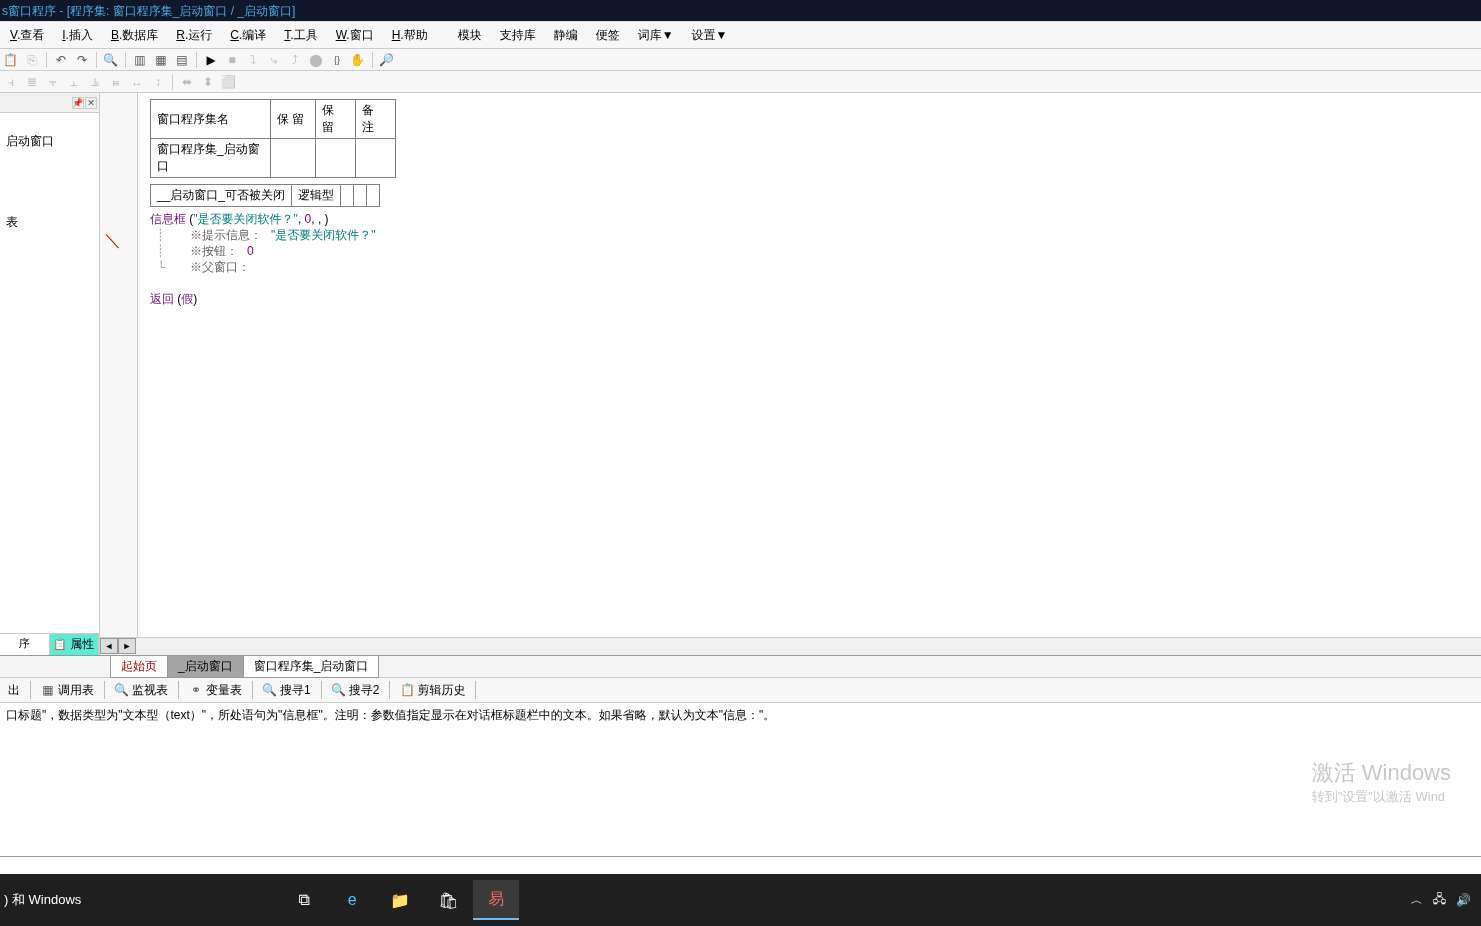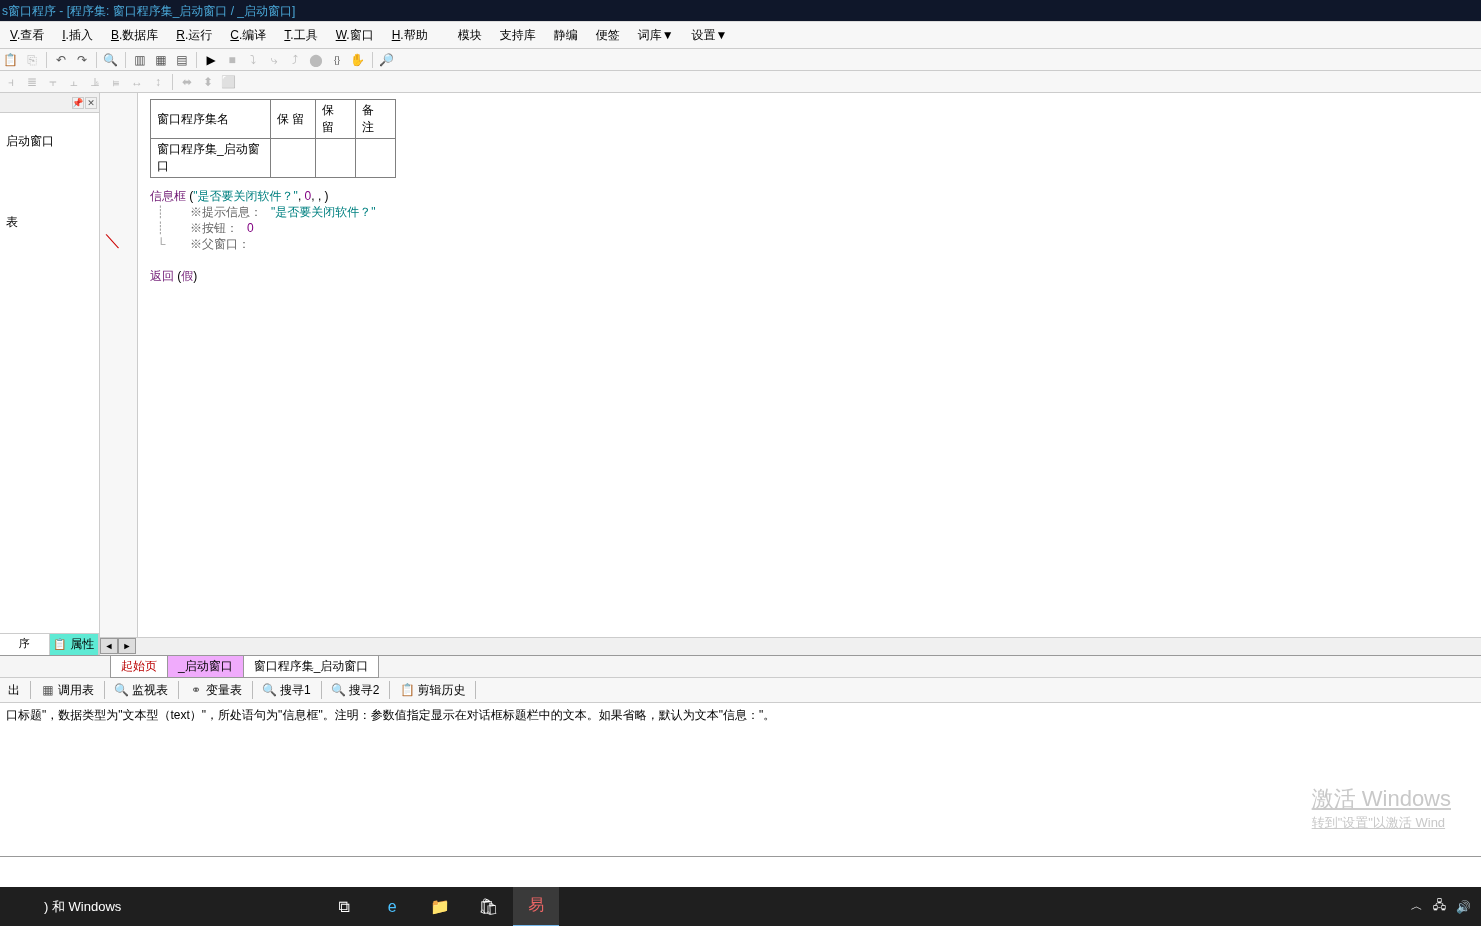--- a/index.html
+++ b/index.html
@@ -31,35 +31,35 @@
 .code-table { border-collapse: collapse; margin-bottom: 4px; }
 .code-table td, .code-table th { border: 1px solid #808080; padding: 2px 6px; background: #fff; font-weight: normal; text-align: left; }
 .code-line { line-height: 16px; white-space: pre; font-family: "SimSun"; }
 .c-kw { color: #701a75; }
 .c-str { color: #008080; }
 .c-num { color: #800080; }
 .c-param { color: #666; }
 .tree-guide { color: #999; display:inline-block; width:40px; text-align:left;}
 .bot-tab-row { height:22px; border-top:1px solid #999; background:#f5f5f5; display:flex; align-items:center; padding-left:110px;}
 .bot-tab { padding:2px 10px; border:1px solid #999; background:#fff; margin-right:-1px; font-size:12px;}
-.bot-tab.inactive { background:#f0abfc; }
+.bot-tab.inactive { background:#a3a3a3; }
 .bot-tab.start { color:#b00;}
 
 .tool-row2 { height: 26px; border-top:1px solid #ccc; border-bottom:1px solid #ccc; background:#f7f7f7; display:flex; align-items:center; padding-left:2px; gap:4px;}
 .t2-item { display:flex; align-items:center; gap:3px; padding:2px 6px;}
 .t2-sep { width:1px; height:18px; background:#bbb;}
 .t2-icon { width:14px; height:14px; display:flex; align-items:center; justify-content:center; color:#555;}
 
 .status-text { padding: 4px 6px; color: #000; background:#fff; height:138px;}
 
-.watermark { position: absolute; right: 30px; bottom: 94px; color: #ccc; text-align:left;text-decoration:underline;}
+.watermark { position: absolute; right: 30px; bottom: 120px; color: #ccc; text-align:left;}
 .watermark .l1 { font-size: 22px; color:#c8c8c8;}
 .watermark .l2 { font-size: 13px; color:#c8c8c8;}
 
-.taskbar { position:absolute; bottom:0; left:0; right:0; height:39px; background:#1f1f1f; display:flex; align-items:center; color:#fff;padding-left:40px;}
+.taskbar { position:absolute; bottom:0; left:0; right:0; height:52px; background:#1f1f1f; display:flex; align-items:center; color:#fff;}
 .taskbar .left-text { padding-left:4px; font-size:13px; color:#fff;}
 .taskbar .tb-icons { display:flex; align-items:center; margin-left:200px; gap:2px;}
 .taskbar .tb-icon { width:46px; height:40px; display:flex; align-items:center; justify-content:center; font-size:16px;}
 .taskbar .tb-icon.active { background:#3a3a3a; border-bottom:2px solid #76b9ed;}
 .taskbar .tray { margin-left:auto; display:flex; align-items:center; gap:10px; padding-right:10px; font-size:13px;}
 
 .hscroll { position:absolute; left:0; right:0; bottom:0; height:18px; background:#f0f0f0; border-top:1px solid #ccc; display:flex;}
 .hscroll .arr { width:18px; height:16px; border:1px solid #999; background:#ddd; font-size:9px; display:flex; align-items:center; justify-content:center;}
 
 .cursor-img { position:absolute; left:152px; top:140px; pointer-events:none; font-size:14px; color:#000;}
@@ -167,20 +167,27 @@
           <td>窗口程序集_启动窗口</td>
           <td></td>
           <td></td>
           <td></td>
         </tr>
       </tbody>
         </table>
 
       <table class="code-table" style="margin-top:6px;">
         <tbody>
+        <tr>
+          <td>__启动窗口_可否被关闭</td>
+          <td>逻辑型</td>
+          <td></td>
+          <td></td>
+          <td></td>
+        </tr>
       </tbody>
         </table>
 
       <div class="code-line"><span class="c-kw">信息框</span><span> (</span><span class="c-str">"是否要关闭软件？"</span><span>, </span><span class="c-num">0</span><span>, , )</span></div>
       <div class="code-line"><span class="tree-guide">  ┊ </span><span class="c-param">※提示信息：</span>   <span class="c-str">"是否要关闭软件？"</span></div>
       <div class="code-line"><span class="tree-guide">  ┊ </span><span class="c-param">※按钮：</span>   <span class="c-num">0</span></div>
       <div class="code-line"><span class="tree-guide">  └ </span><span class="c-param">※父窗口：</span></div>
       <div class="code-line" style="height:16px;"></div>
       <div class="code-line"><span class="c-kw">返回</span><span> (</span><span class="c-kw">假</span><span>)</span></div>
     </div>

